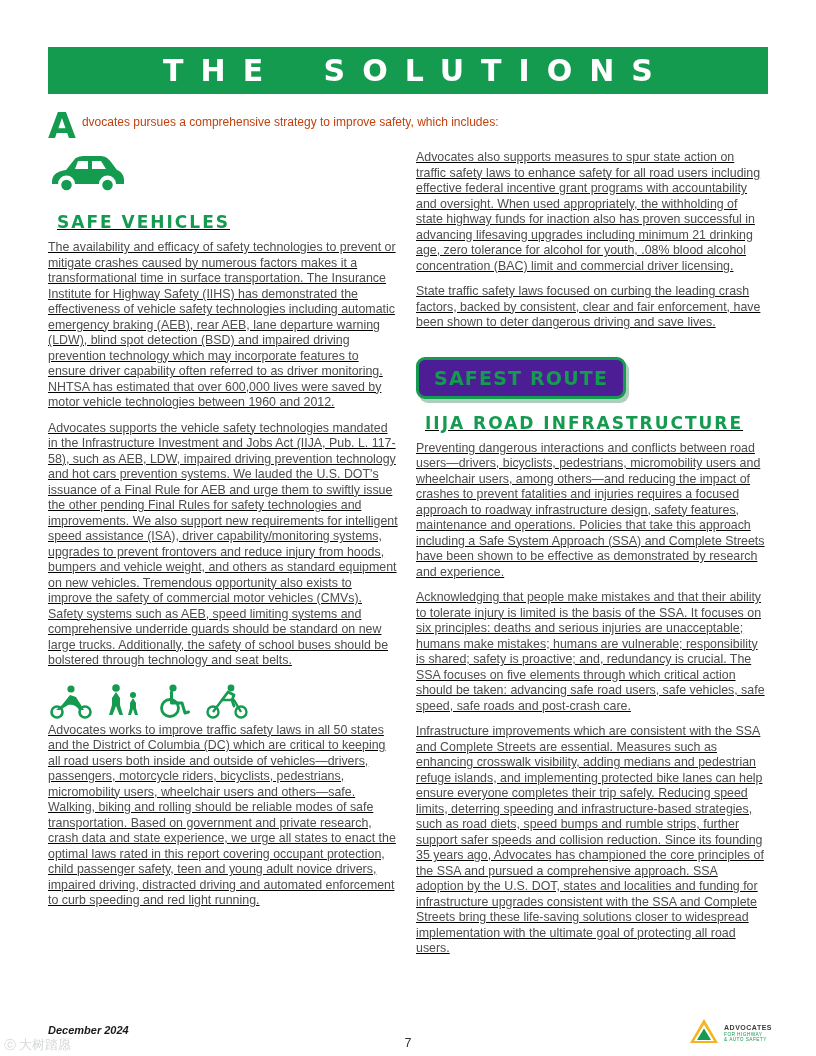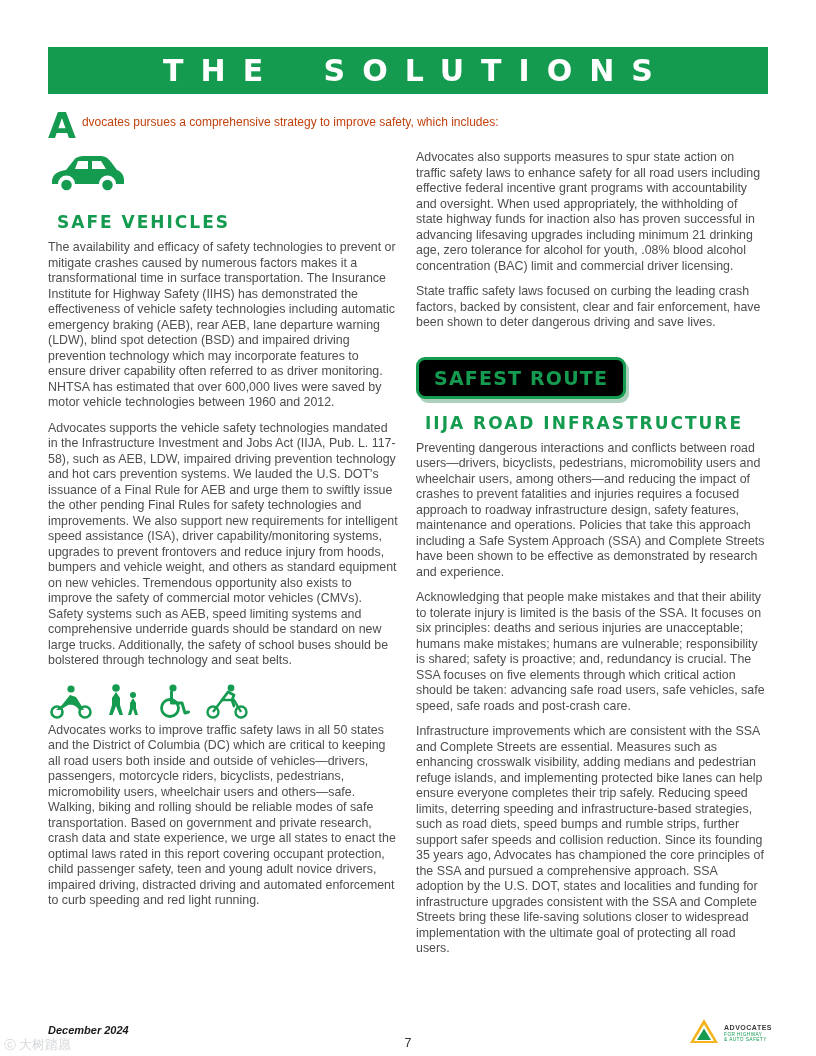--- a/index.html
+++ b/index.html
@@ -17,39 +17,39 @@
     text-indent:17px;
   }
   .content { position:absolute; left:48px; top:112px; width:720px; }
   .intro { display:flex; align-items:flex-start; margin-bottom:10px; }
   .dropcap {
     font-family:"DejaVu Sans",sans-serif; font-weight:600;
     font-size:36px; line-height:28px; color:#149b4f; margin-right:6px;
   }
   .intro-text { font-size:12px; color:#c2410c; padding-top:3px; }
   .columns { display:flex; gap:17px; margin-top:10px; }
-  .col { width:351px; }
+  .col { width:351px;text-decoration:underline; }
   .col p {
     margin:0 0 10px; font-size:12.4px; line-height:15.5px;
     color:#4e4e4e; text-align:left;
   }
   h2.section-title {
     margin:10px 9px 8px; font-family:"DejaVu Sans",sans-serif;
     font-size:17px; font-weight:bold; letter-spacing:2px; color:#149b4f;
   }
   .car-icon-wrap { margin:2px 0 4px; }
   .users-icons { display:flex; gap:10px; align-items:flex-end; margin:14px 0 0; }
   .route-sign {
     display:inline-block; margin:16px 0 4px;
     border:3px solid #149b4f; border-radius:9px;
     padding:7px 15px; color:#149b4f;
     font-family:"DejaVu Sans",sans-serif; font-weight:bold;
     font-size:19px; letter-spacing:1.2px;
     box-shadow:3px 4px 0 rgba(18,120,60,0.35);
-    background:#000000;
+    background:#4c1d95;
   }
   .footer-date {
     position:absolute; left:48px; bottom:20px;
     font-style:italic; font-weight:bold; font-size:11px; color:#1a1a1a;text-align:right;
   }
   .page-number {
     position:absolute; left:0; right:0; bottom:6px; text-align:center;
     font-size:12.5px; color:#333;
   }
   .logo {

